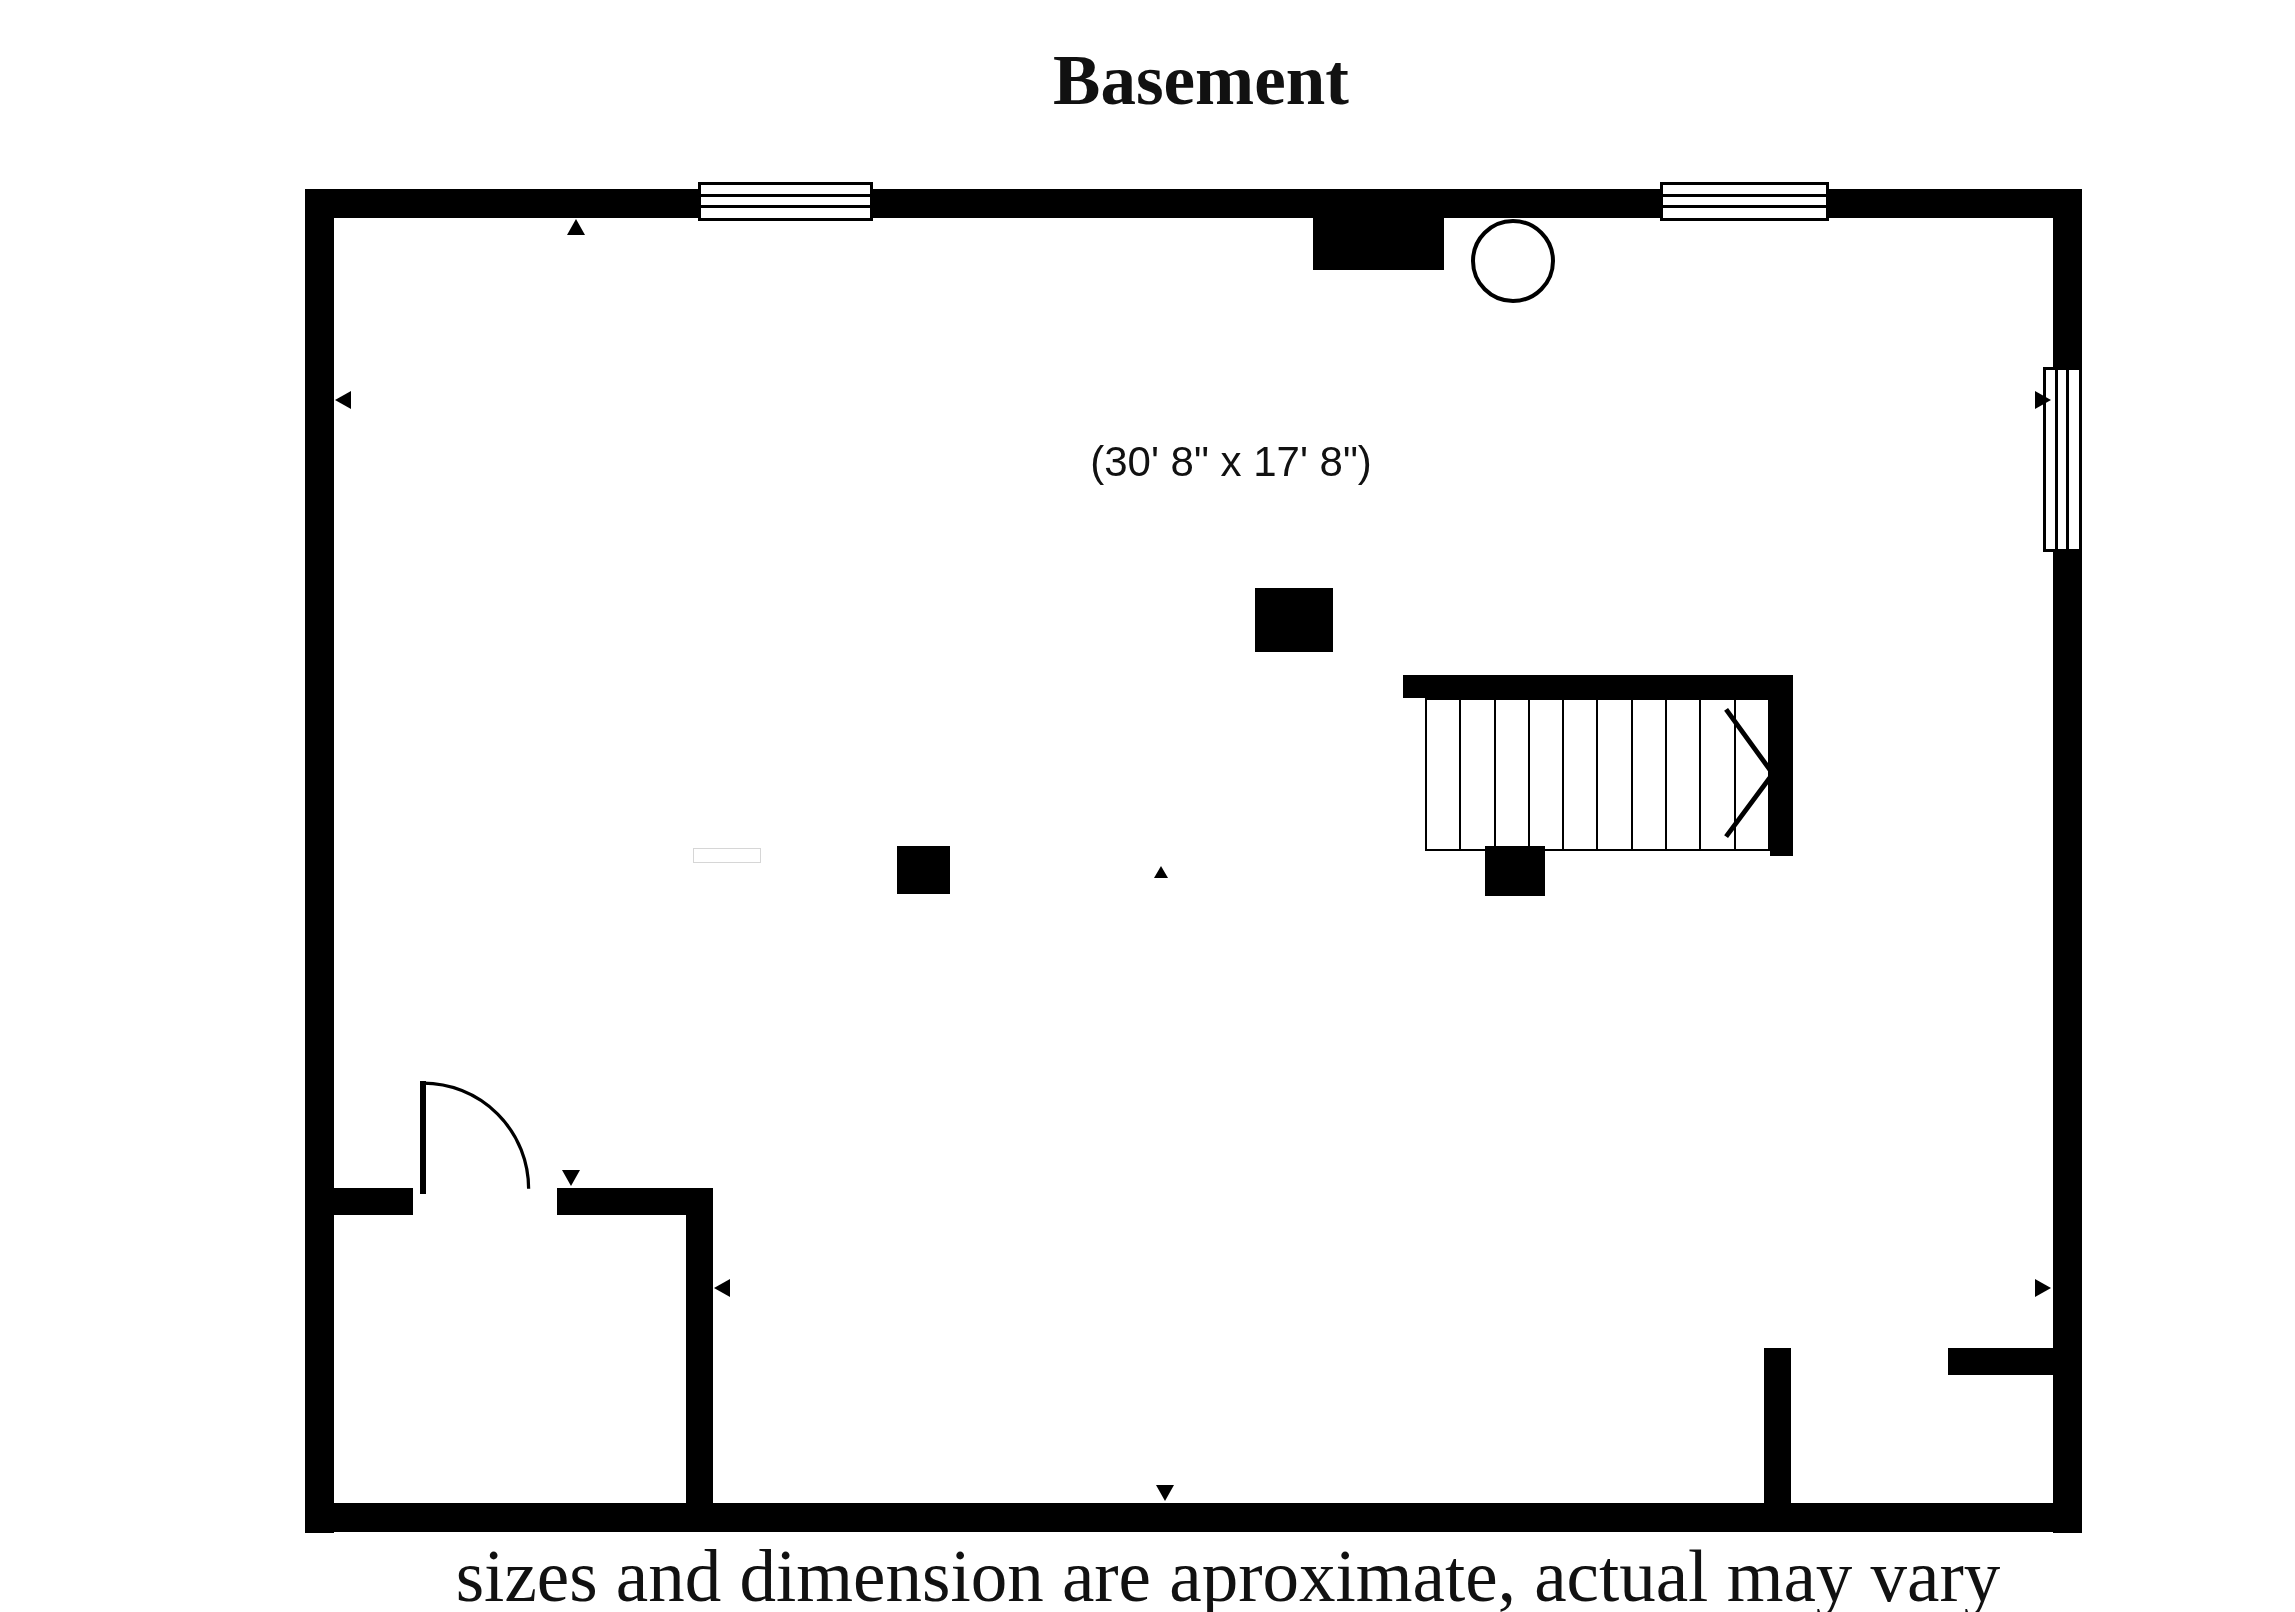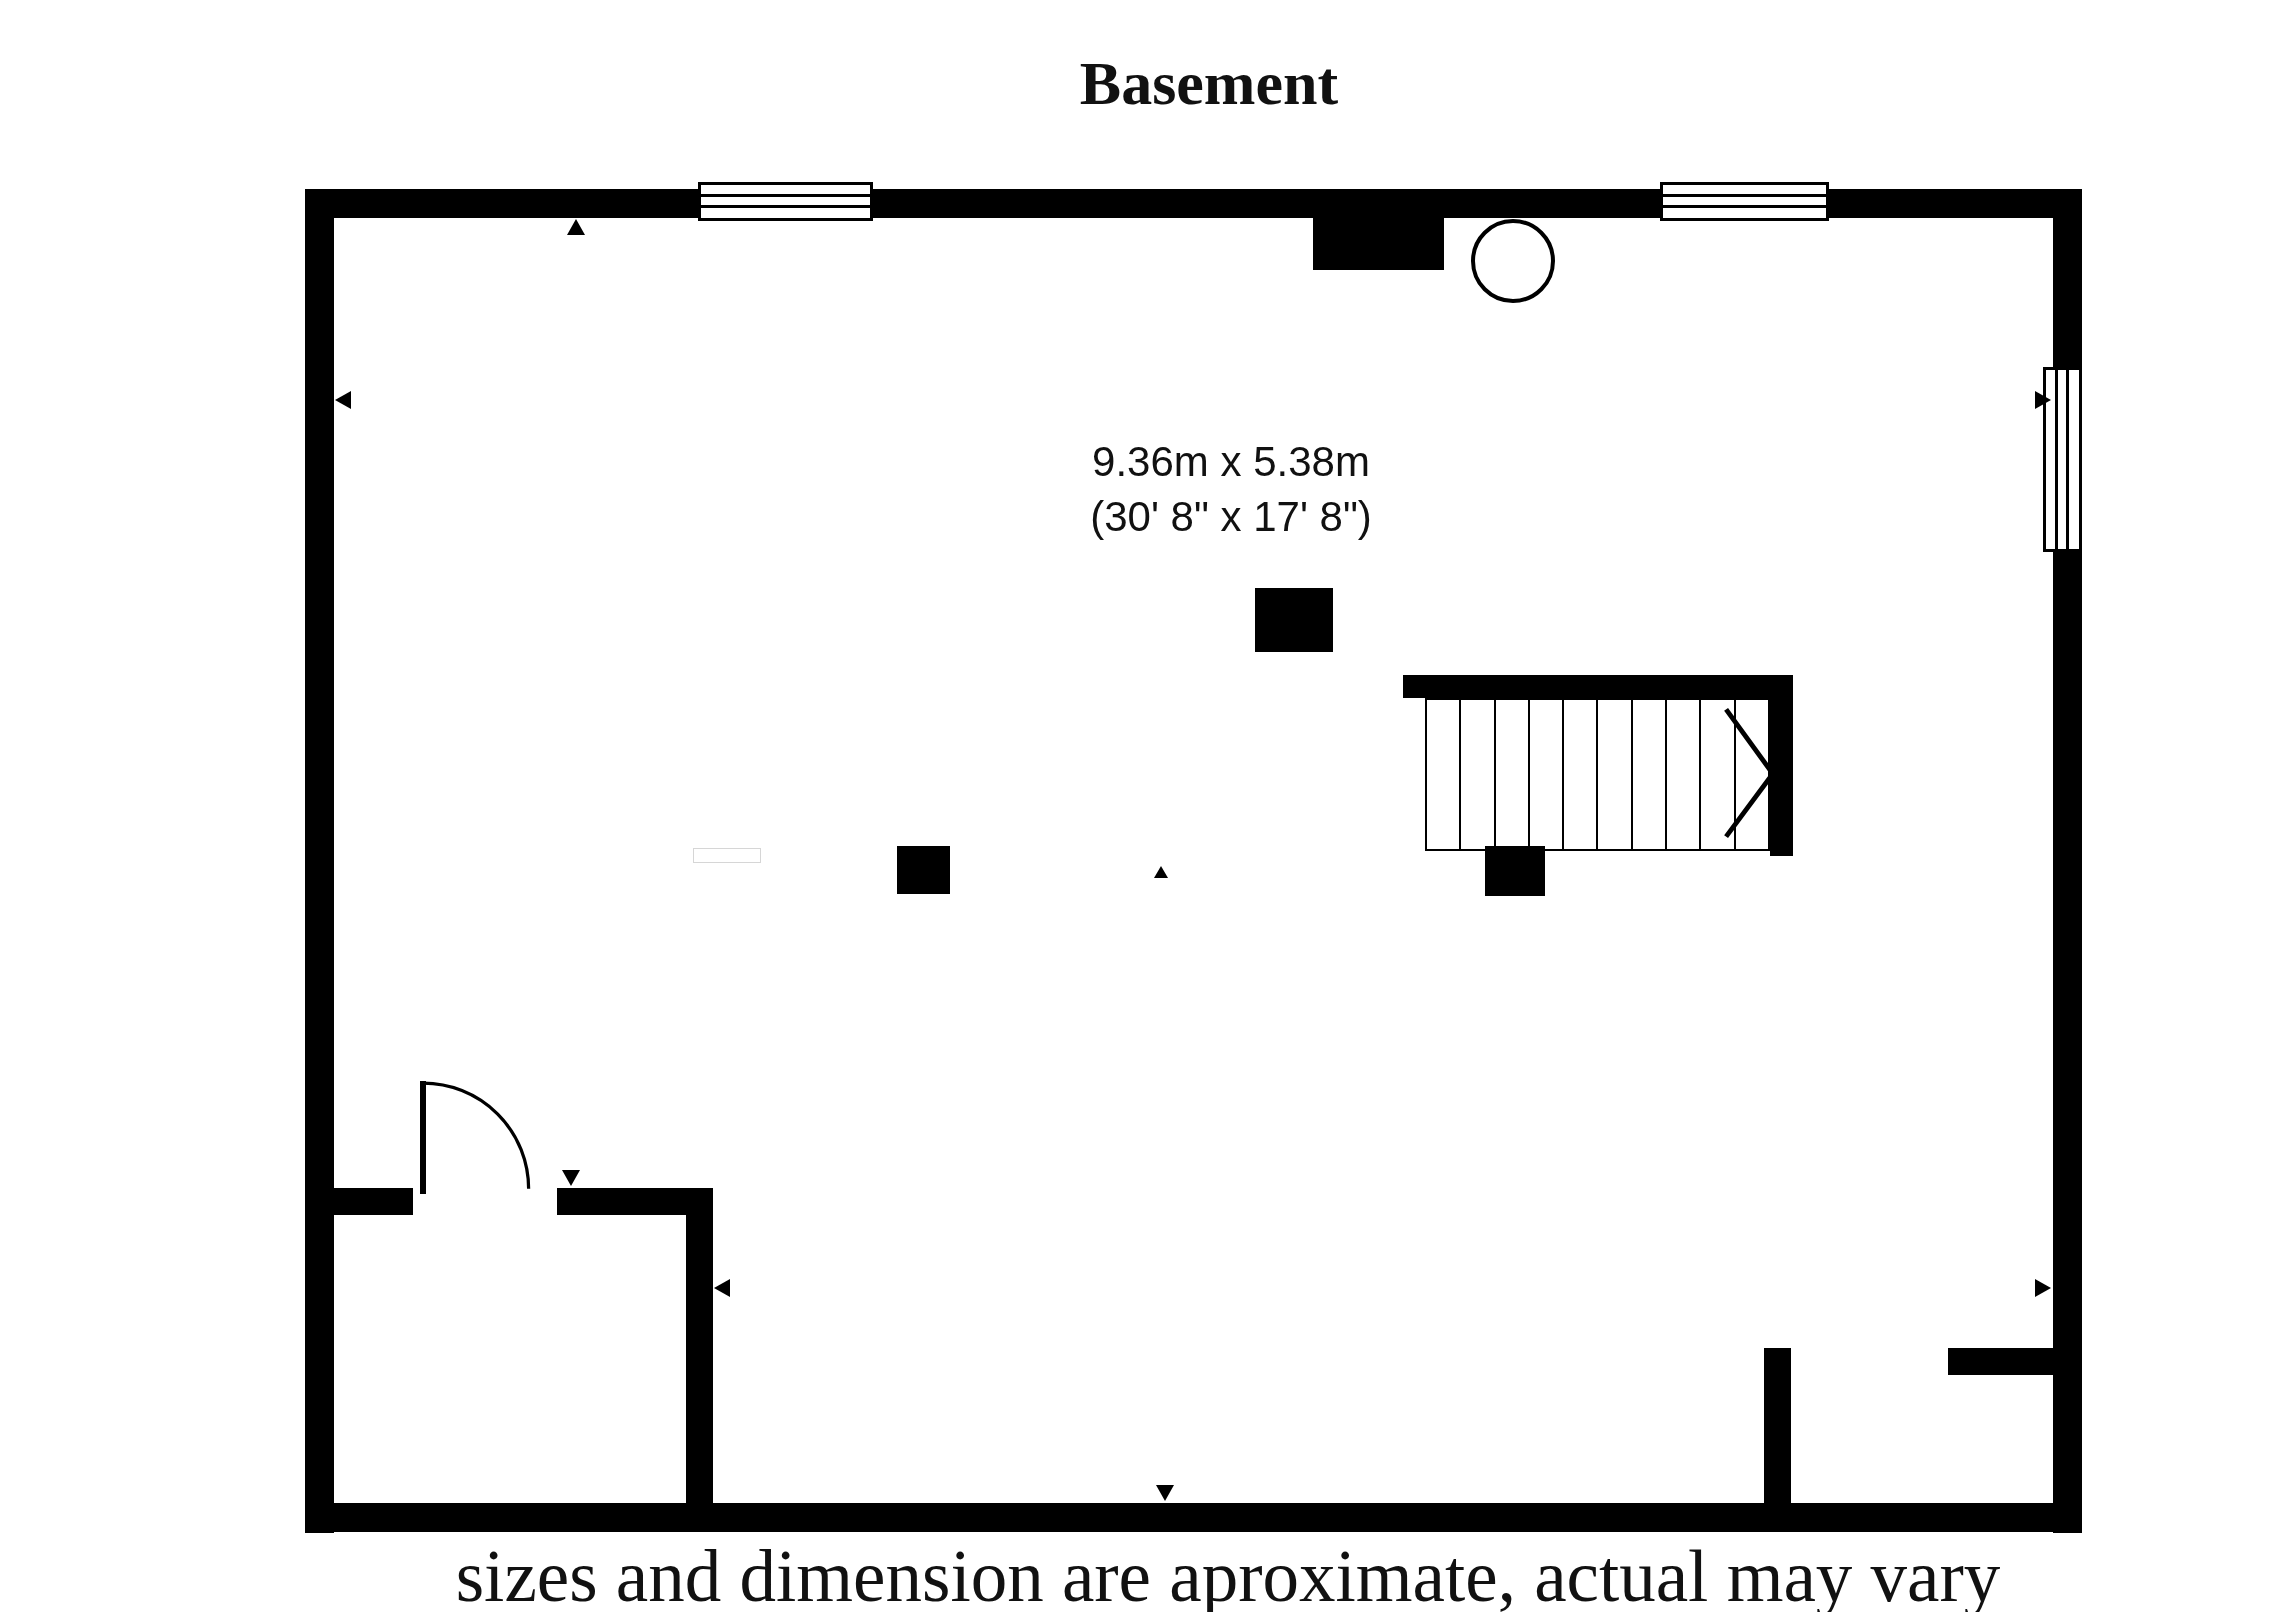--- a/index.html
+++ b/index.html
@@ -10,23 +10,23 @@
     background: #ffffff;
     font-family: "Liberation Sans", sans-serif;
     overflow: hidden;
   }
   .abs { position: absolute; }
   .centered { transform: translateX(-50%); text-align: center; white-space: nowrap; }
 
   .title {
     font-family: "Liberation Serif", serif;
     font-weight: 600;
-    font-size: 62px;
+    font-size: 71px;
     color: #111;
-    margin: 16px;
+    margin: 8px;
   }
   .footer {
     font-family: "Liberation Serif", serif;
     font-weight: 400;
     font-size: 73px;
     color: #111;
   }
   .dims {
     font-size: 42px;
     line-height: 1.32;
@@ -105,21 +105,20 @@
 
   <div class="window win-v" style="left:2043px; top:367px; width:39px; height:185px;">
     <div class="line l1"></div>
     <div class="line l2"></div>
   </div>
 
   <div class="pillar" style="left:1313px; top:189px; width:131px; height:81px;"></div>
   <div class="circle" style="left:1471px; top:219px; width:84px; height:84px;"></div>
 
   <div class="abs dims centered" style="left:1231px; top:434px;">
-    <div>9.36m x 5.38m</div>
     <div>(30' 8" x 17' 8")</div>
   </div>
 
 
   <div class="pillar" style="left:1255px; top:588px; width:78px; height:64px;"></div>
   <div class="pillar" style="left:897px; top:846px; width:53px; height:48px;"></div>
 
   <div class="faint" style="left:693px; top:848px; width:68px; height:14.5px;"></div>
 
   <div class="wall" style="left:1403px; top:675px; width:388px; height:22.6px;"></div>

